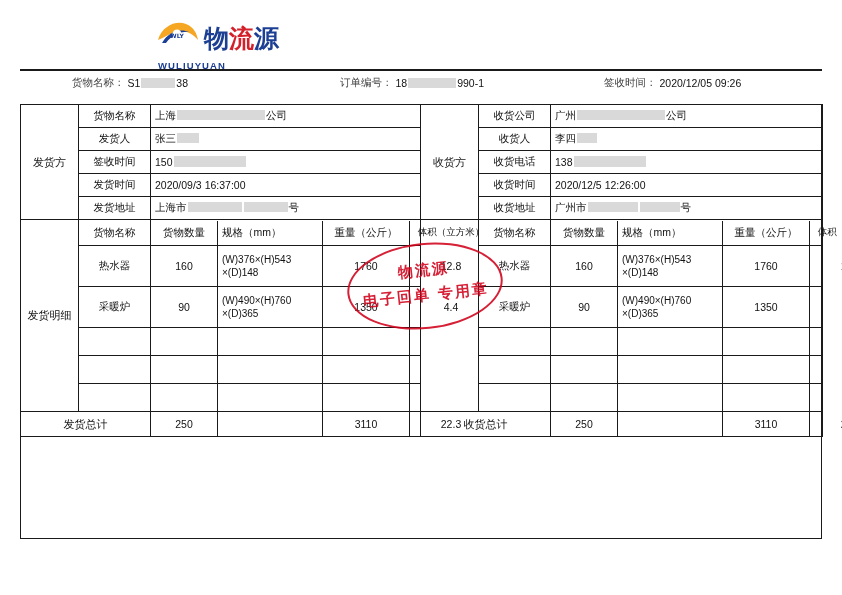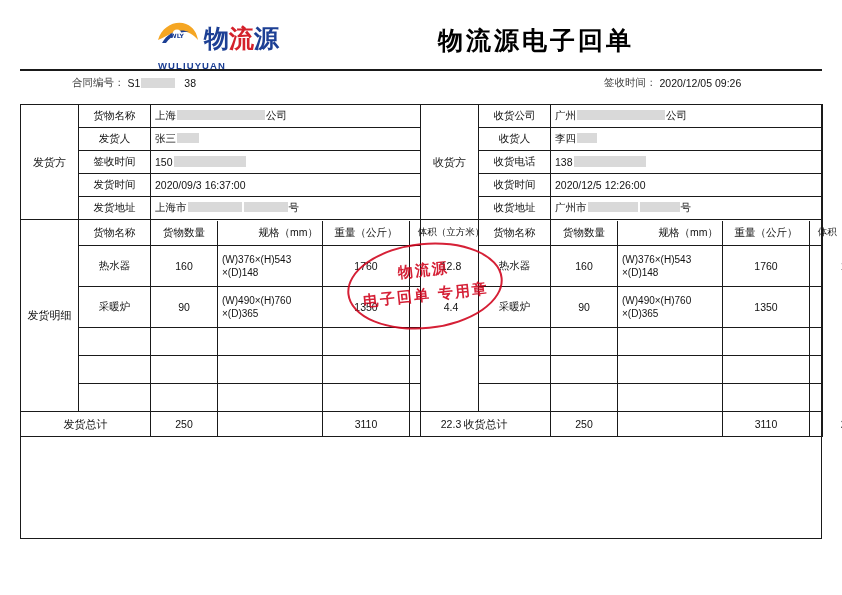--- a/index.html
+++ b/index.html
@@ -157,21 +157,21 @@
     height: 26px;
   }
   .goods-row td { height: 40px; }
   .empty-row td { height: 27px; }
   .total-row td { height: 26px; }
   .spec-cell {
     line-height: 1.35;
     font-size: 10px;
     padding-left: 6px;
   }
-  .center { text-align: right; }
+  .center { text-align: left; }
 
   
   .note {
     position: absolute;
     left: 78px;
     top: 466px;
     font-size: 11px;
     color: #d0021b;
     font-weight: bold;
     letter-spacing: 0.2px;
@@ -249,32 +249,35 @@
         </svg>
       </div>
       <div>
         <div class="logo-text-cn">
           <span>物<span class="red">流</span>源</span>
         </div>
       </div>
       <div class="logo-sub">WULIUYUAN</div>
     </div>
 
-    <div class="doc-title">
-      <span class="title-shift">物流源电子回单</span>
-    </div>
     <div class="hr-thick"></div>
   </div>
 
   <div class="meta-row">
     <div class="meta-item" style="left:52px;">
-      <span class="meta-label">合同编号：</span>
+      <span class="meta-label">货物名称：</span>
       <span class="meta-value">S1</span>
       <span class="mask" style="width:34px;"></span>
-      <span class="meta-value" style="margin-left:8px">38</span>
+      <span class="meta-value" style="margin-left:0">38</span>
+    </div>
+    <div class="meta-item" style="left:320px;">
+      <span class="meta-label">订单编号：</span>
+      <span class="meta-value">18</span>
+      <span class="mask" style="width:48px;"></span>
+      <span class="meta-value" style="margin-left:0">990-1</span>
     </div>
     <div class="meta-item" style="left:584px;">
       <span class="meta-label">签收时间：</span>
       <span class="meta-value">2020/12/05   09:26</span>
     </div>
   </div>
 
   <table class="doc">
     <colgroup>
       <col style="width:58px">

